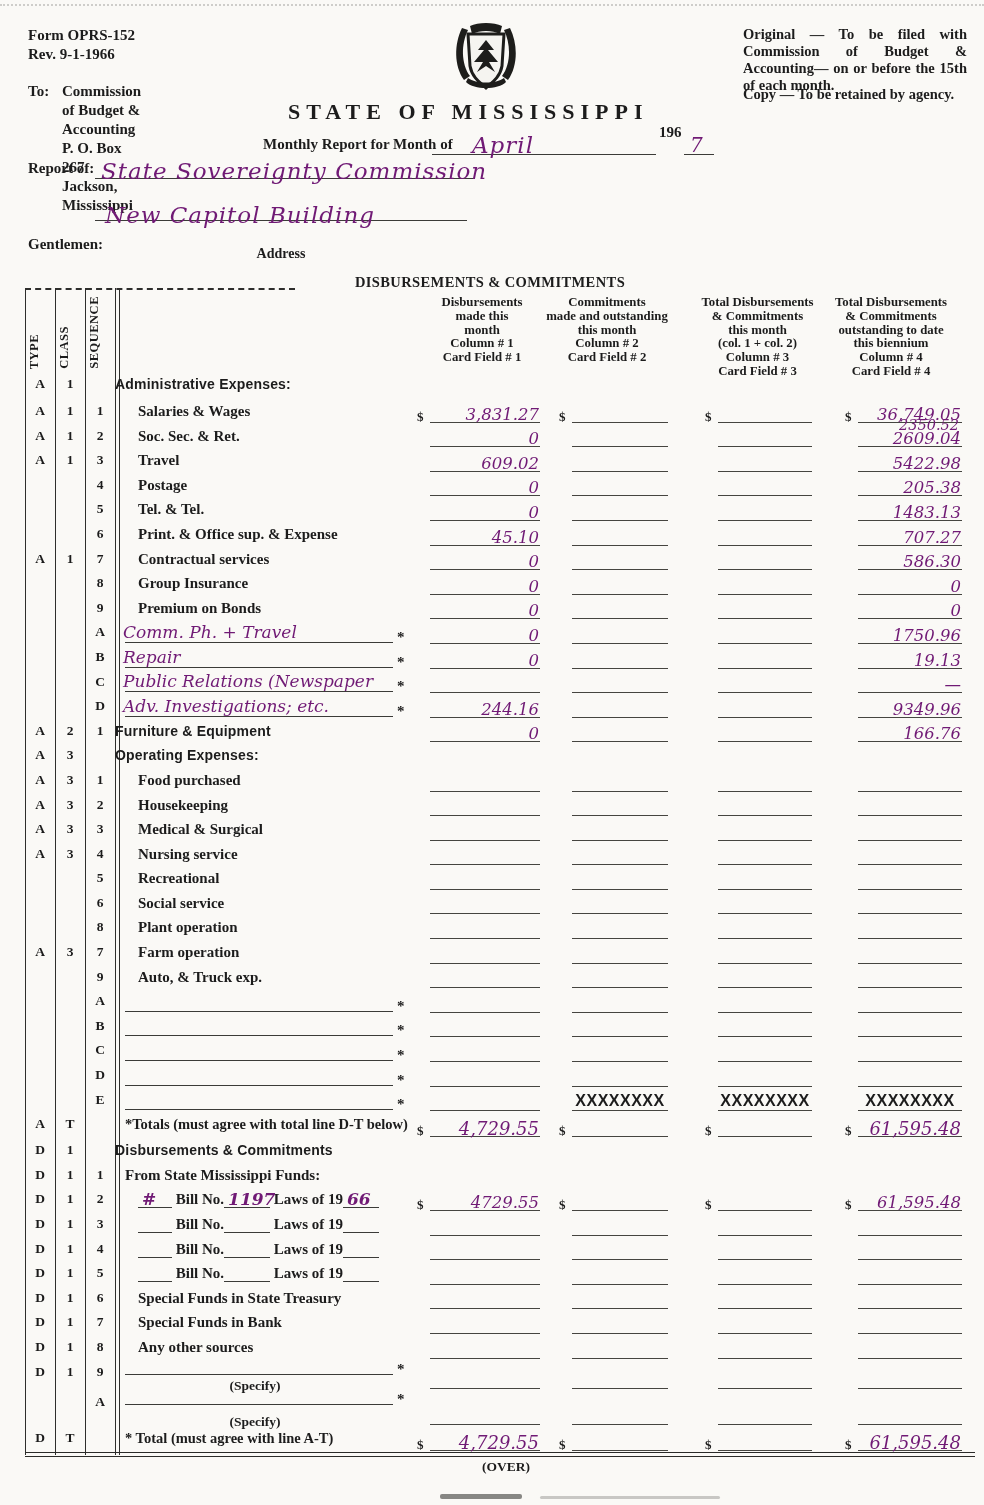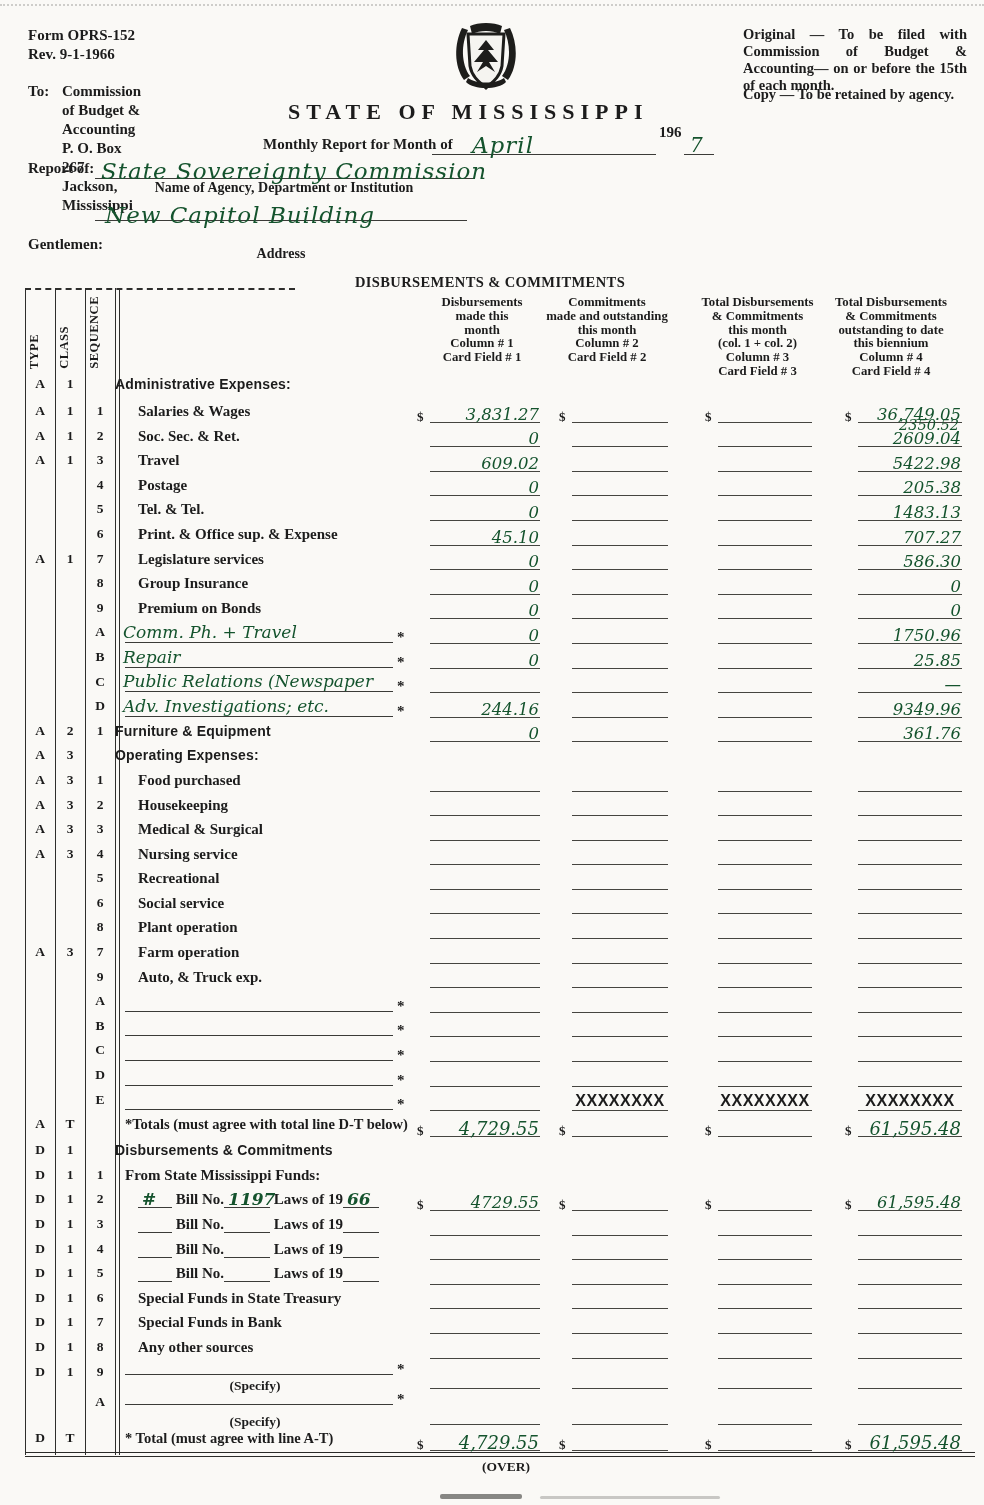--- a/index.html
+++ b/index.html
@@ -1,20 +1,20 @@
 <!DOCTYPE html>
 <html><head>
 <meta charset="utf-8">
 <style>
   html,body{margin:0;padding:0;background:#e8e8e6;}
   .page{position:relative;width:984px;height:1505px;background:#faf9f6;overflow:hidden;
         font-family:"Liberation Serif",serif;color:#1c1c1c;}
   .abs{position:absolute;}
   
-  .hw{font-family:"DejaVu Serif",serif;font-style:italic;color:#14532d;white-space:nowrap;}
+  .hw{font-family:"DejaVu Serif",serif;font-style:italic;color:#701a75;white-space:nowrap;}
   .hw-lg{font-size:23px;letter-spacing:1px;}
   
   .dotline{position:absolute;top:4px;left:0;width:100%;border-top:2px dotted #9a9a96;opacity:.45;}
   .smudge{position:absolute;left:440px;top:1494px;width:82px;height:5px;background:#3a3a38;border-radius:2px;opacity:.6;}
   .smudge2{position:absolute;left:540px;top:1496px;width:180px;height:3px;background:#6a6a66;opacity:.35;border-radius:2px;}
 
   
   .formid{left:28px;top:26px;font-size:15px;font-weight:bold;line-height:19px;}
   .toblock{left:28px;top:82px;font-size:15px;font-weight:bold;line-height:19px;}
   .tolines{position:absolute;left:34px;top:0;}
@@ -102,21 +102,20 @@
   </div>
   <div class="abs" style="left:659px;top:124px;font-size:15px;font-weight:bold;">196</div>
   <div class="fieldline" style="left:684px;top:132px;width:30px;height:22px;">
     <span class="hw" style="position:absolute;left:6px;bottom:-3px;font-size:20px;">7</span>
   </div>
 
   <div class="abs" style="left:28px;top:160px;font-size:15px;font-weight:bold;">Report of:</div>
   <div class="fieldline" style="left:95px;top:152px;width:378px;height:26px;">
     <span class="hw hw-lg" style="position:absolute;left:6px;bottom:-6px;">State Sovereignty Commission</span>
   </div>
-  <div class="caption" style="left:95px;top:180px;width:378px;">Name of Agency, Department or Institution</div>
   <div class="fieldline" style="left:95px;top:194px;width:372px;height:26px;">
     <span class="hw hw-lg" style="position:absolute;left:10px;bottom:-8px;">New Capitol Building</span>
   </div>
   <div class="caption" style="left:95px;top:221px;width:372px;margin-top:25px;">Address</div>
 
   <div class="abs" style="left:28px;top:236px;font-size:15px;font-weight:bold;">Gentlemen:</div>
 
   <div class="abs tbltitle">DISBURSEMENTS &amp; COMMITMENTS</div>
 
   <div class="abs tbl">
@@ -248,21 +247,21 @@
           <div class="m m2"></div>
           <div class="m m3"></div>
           <div class="m m4">
             <span class="hw val">707.27</span>
           </div>
         </div>
         <div class="trow" style="height: 24.6px;">
           <div class="lc t">A</div>
           <div class="lc c">1</div>
           <div class="lc s">7</div>
-          <div class="desc ind">Legislature services</div>
+          <div class="desc ind">Contractual services</div>
           <div class="m m1">
             <span class="hw val">0</span>
           </div>
           <div class="m m2"></div>
           <div class="m m3"></div>
           <div class="m m4">
             <span class="hw val">586.30</span>
           </div>
         </div>
         <div class="trow" style="height: 24.6px;">
@@ -317,21 +316,21 @@
           <div class="hline">
             <span class="hw hlabel">Repair</span>
           </div>
           <div class="hstar">*</div>
           <div class="m m1">
             <span class="hw val">0</span>
           </div>
           <div class="m m2"></div>
           <div class="m m3"></div>
           <div class="m m4">
-            <span class="hw val">25.85</span>
+            <span class="hw val">19.13</span>
           </div>
         </div>
         <div class="trow" style="height: 24.6px;">
           <div class="lc t"></div>
           <div class="lc c"></div>
           <div class="lc s">C</div>
           <div class="hline">
             <span class="hw hlabel">Public Relations (Newspaper</span>
           </div>
           <div class="hstar">*</div>
@@ -363,21 +362,21 @@
           <div class="lc t">A</div>
           <div class="lc c">2</div>
           <div class="lc s">1</div>
           <div class="desc sec">Furniture &amp; Equipment</div>
           <div class="m m1">
             <span class="hw val">0</span>
           </div>
           <div class="m m2"></div>
           <div class="m m3"></div>
           <div class="m m4">
-            <span class="hw val">361.76</span>
+            <span class="hw val">166.76</span>
           </div>
         </div>
         <div class="trow" style="height: 24.6px;">
           <div class="lc t">A</div>
           <div class="lc c">3</div>
           <div class="lc s"></div>
           <div class="desc sec">Operating Expenses:</div>
         </div>
         <div class="trow" style="height: 24.6px;">
           <div class="lc t">A</div>

